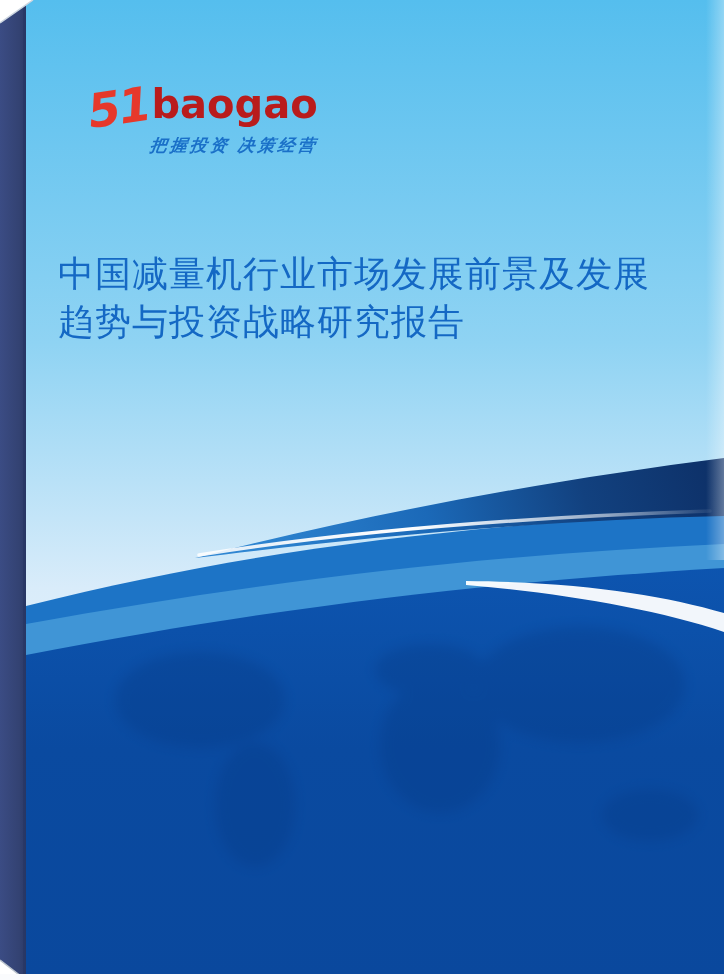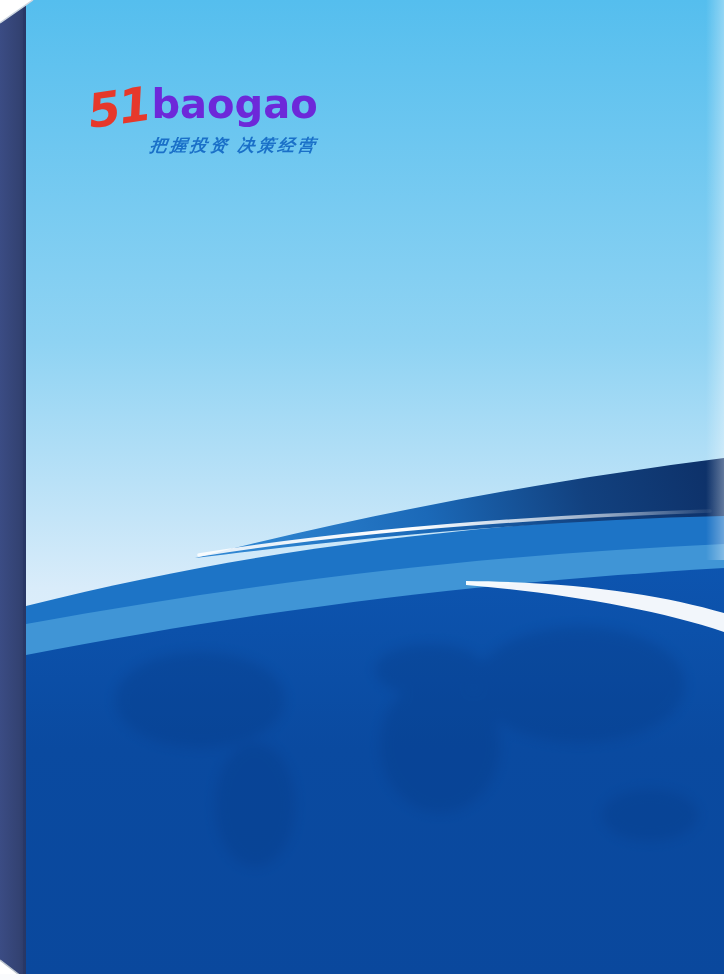--- a/index.html
+++ b/index.html
@@ -12,21 +12,21 @@
   
   .brand { position:absolute; left:88px; top:84px; z-index:3; }
   .brand-row { white-space:nowrap; }
   .brand-51 {
     display:inline-block; font-family:"DejaVu Sans", sans-serif;
     font-style:italic; font-weight:700; font-size:47px; line-height:1;
     color:#e6382b; transform:rotate(-8deg); letter-spacing:-2px;
   }
   .brand-name {
     display:inline-block; font-family:"DejaVu Sans", sans-serif;
-    font-weight:700; font-size:40px; line-height:1; color:#6d28d9;
+    font-weight:700; font-size:40px; line-height:1; color:#b91c1c;
     margin-left:2px; letter-spacing:0px; vertical-align:6px;
   }
   .brand-tagline {
     margin:3px 0 0 62px; font-size:17px; font-weight:700; font-style:italic;
     color:#1a70c8; letter-spacing:3px; transform:skewX(-8deg);
     font-family:"Liberation Sans", sans-serif;
   }
 
   
   .title {
@@ -117,14 +117,18 @@
 
   <div class="right-sheen"></div>
 
   <div class="brand">
     <div class="brand-row">
       <span class="brand-51">51</span><span class="brand-name">baogao</span>
     </div>
     <div class="brand-tagline">把握投资 决策经营</div>
   </div>
 
+  <div class="title">
+    <span class="line">中国减量机行业市场发展前景及发展</span>
+    <span class="line">趋势与投资战略研究报告</span>
+  </div>
 
 </div>
 
 </body></html>

